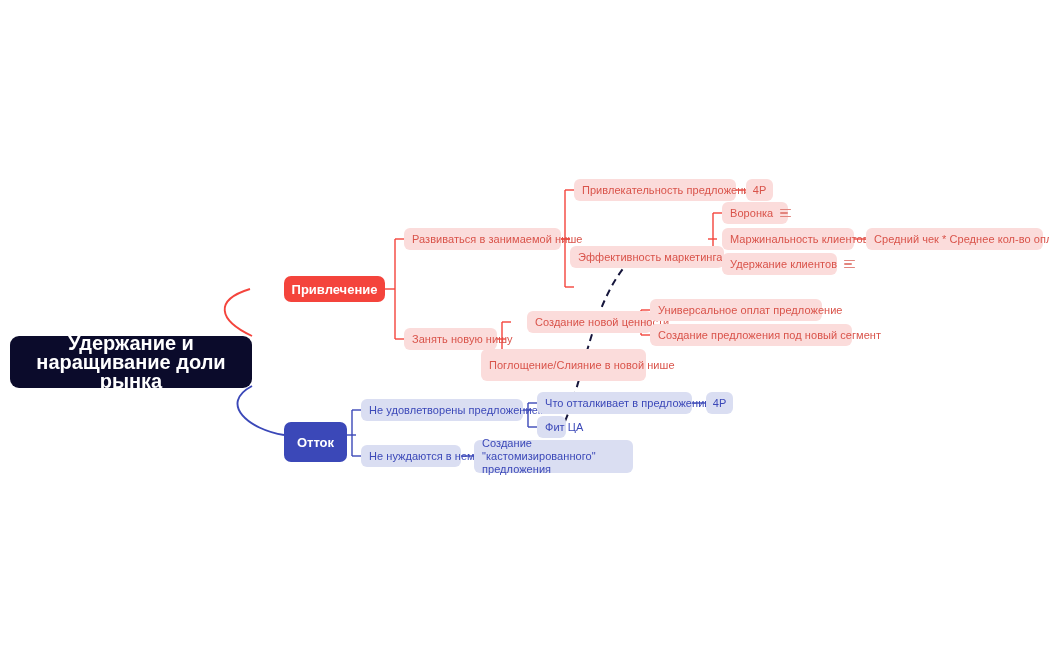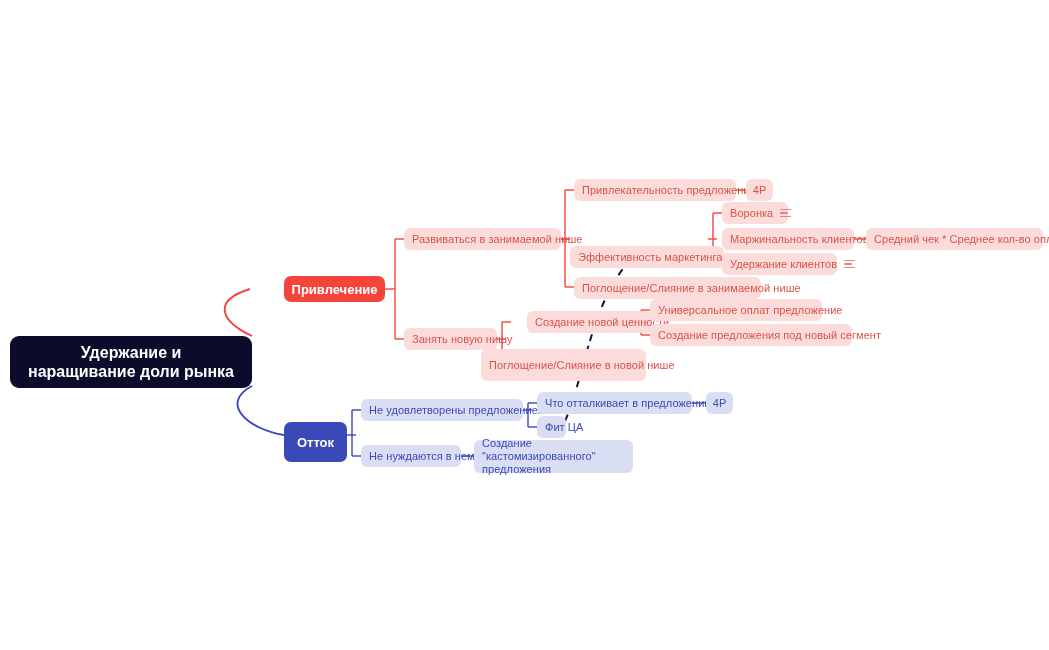--- a/index.html
+++ b/index.html
@@ -27,21 +27,21 @@
     box-sizing: border-box;
     display: flex;
     align-items: center;
     white-space: nowrap;
   }
   
   .root {
     background: #0b0b2b;
     color: #ffffff;
     border-radius: 9px;
-    font-size: 16px;
+    font-size: 20px;
     line-height: 19px;
     font-weight: 600;
     text-align: center;
     justify-content: center;
     white-space: normal;
     padding: 0 14px;
   }
   .root span { display: block; width: 100%; }
   
   .branch {
@@ -203,23 +203,20 @@
 
   <div class="node chip red" style="left:722px; top:253px; width:115px; height:22px;">
     <span>Удержание клиентов</span>
     <span class="note-icon">
         <i></i>
         <i></i>
         <i></i>
       </span>
   </div>
 
-  <div class="node chip red" style="left:574px; top:277px; width:187px; height:22px;">
-    <span>Поглощение/Слияние в занимаемой нише</span>
-  </div>
 
   <div class="node chip red" style="left:404px; top:328px; width:93px; height:22px;">
     <span>Занять новую нишу</span>
   </div>
 
   <div class="node chip red" style="left:511px; top:311px; width:125px; height:22px;margin-left:16px;">
     <span>Создание новой ценности</span>
   </div>
 
   <div class="node chip red" style="left:650px; top:299px; width:172px; height:22px;">

